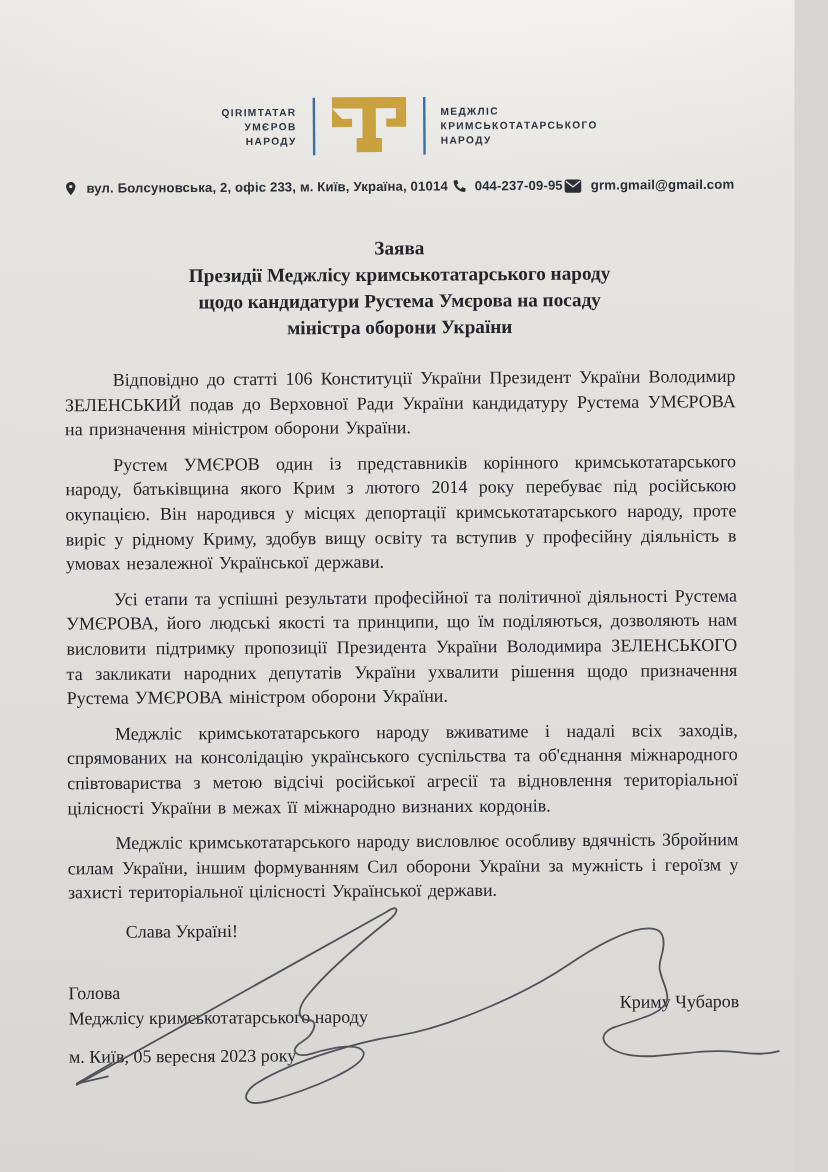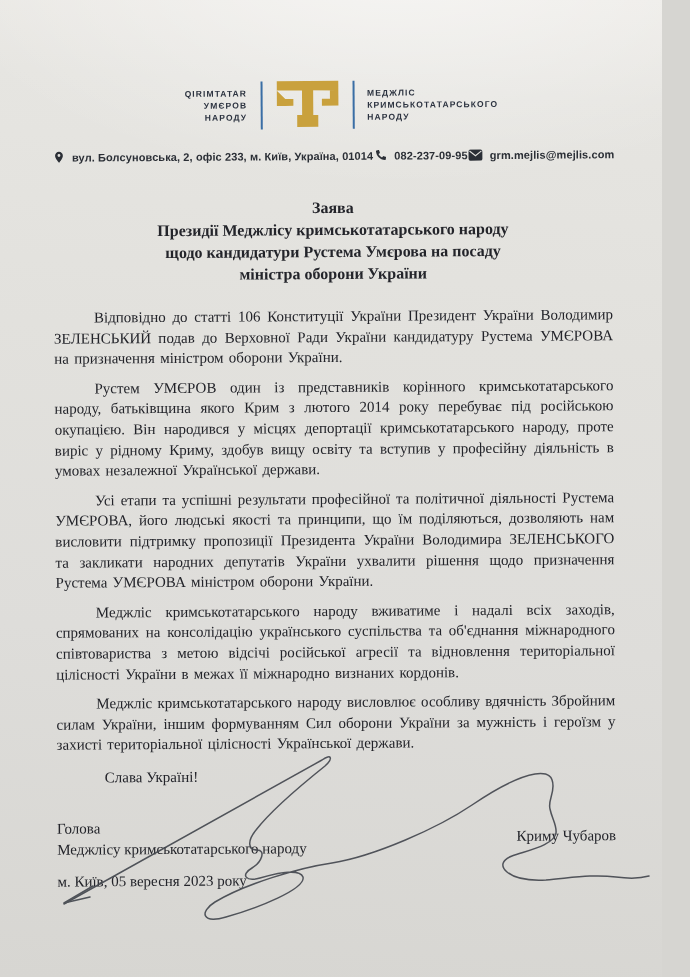--- a/index.html
+++ b/index.html
@@ -106,28 +106,28 @@
         <svg width="12" height="15" viewBox="0 0 16 16">
           <path fill="#2b2f36" d="M8,0.8 C5.1,0.8 2.8,3.1 2.8,6 C2.8,9.9 8,15.4 8,15.4 C8,15.4 13.2,9.9 13.2,6 C13.2,3.1 10.9,0.8 8,0.8 Z"></path>
           <circle cx="8" cy="5.8" r="1.9" fill="#e2e1dd"></circle>
         </svg>
         <span>вул. Болсуновська, 2, офіс 233, м. Київ, Україна, 01014</span>
       </div>
       <div class="contact-item">
         <svg width="14" height="14" viewBox="0 0 18 18">
           <path fill="#2b2f36" d="M4.6,2.2 L7.1,1.7 C7.5,1.6 7.9,1.8 8,2.2 L8.9,4.8 C9,5.1 8.9,5.5 8.6,5.7 L7.1,6.9 C8,8.9 9.6,10.5 11.6,11.4 L12.8,9.9 C13,9.6 13.4,9.5 13.7,9.6 L16.3,10.5 C16.7,10.6 16.9,11 16.8,11.4 L16.3,13.9 C16.2,14.3 15.9,14.6 15.5,14.6 C8.9,14.2 4.3,9.5 3.9,3 C3.9,2.6 4.2,2.3 4.6,2.2 Z"></path>
         </svg>
-        <span>082-237-09-95</span>
+        <span>044-237-09-95</span>
       </div>
       <div class="contact-item">
         <svg width="15" height="12" viewBox="0 0 16 13">
           <rect x="0.5" y="0.5" width="15" height="12" rx="2" fill="#2b2f36"></rect>
           <path d="M1.5,2 L8,7.2 L14.5,2" stroke="#e2e1dd" stroke-width="1.2" fill="none"></path>
         </svg>
-        <span>grm.mejlis@mejlis.com</span>
+        <span>grm.gmail@gmail.com</span>
       </div>
     </div>
 
     <div class="doc-title">
       <div>Заява</div>
       <div>Президії Меджлісу кримськотатарського народу</div>
       <div>щодо кандидатури Рустема Умєрова на посаду</div>
       <div>міністра оборони України</div>
     </div>
 

